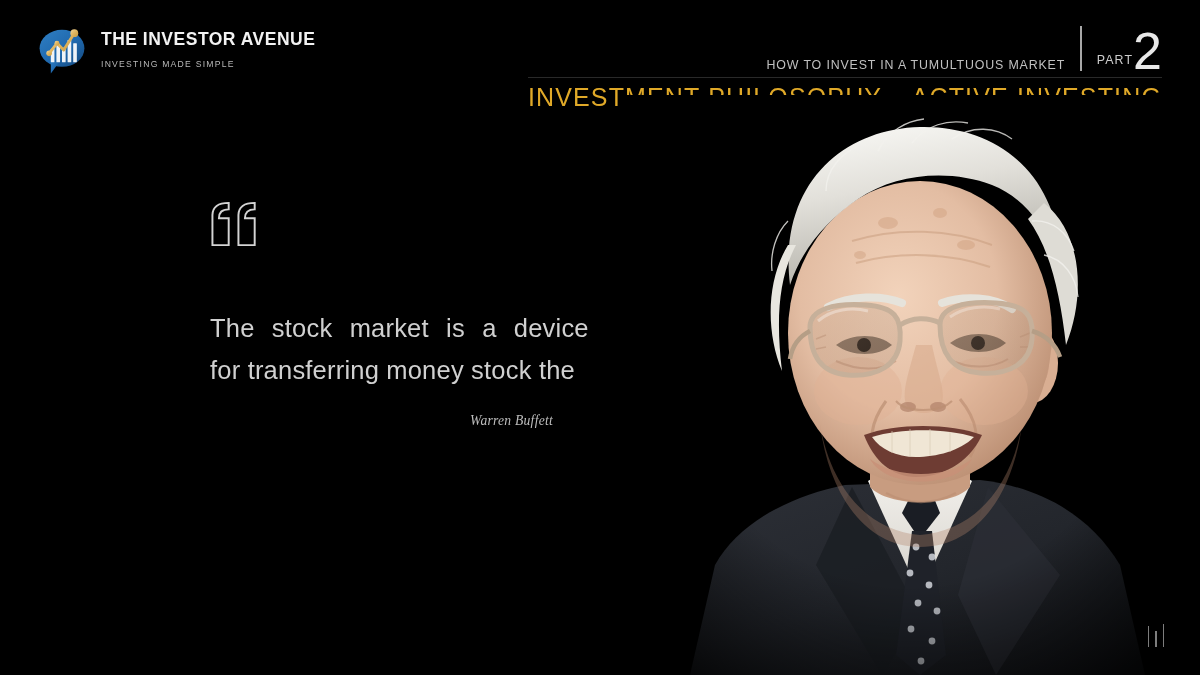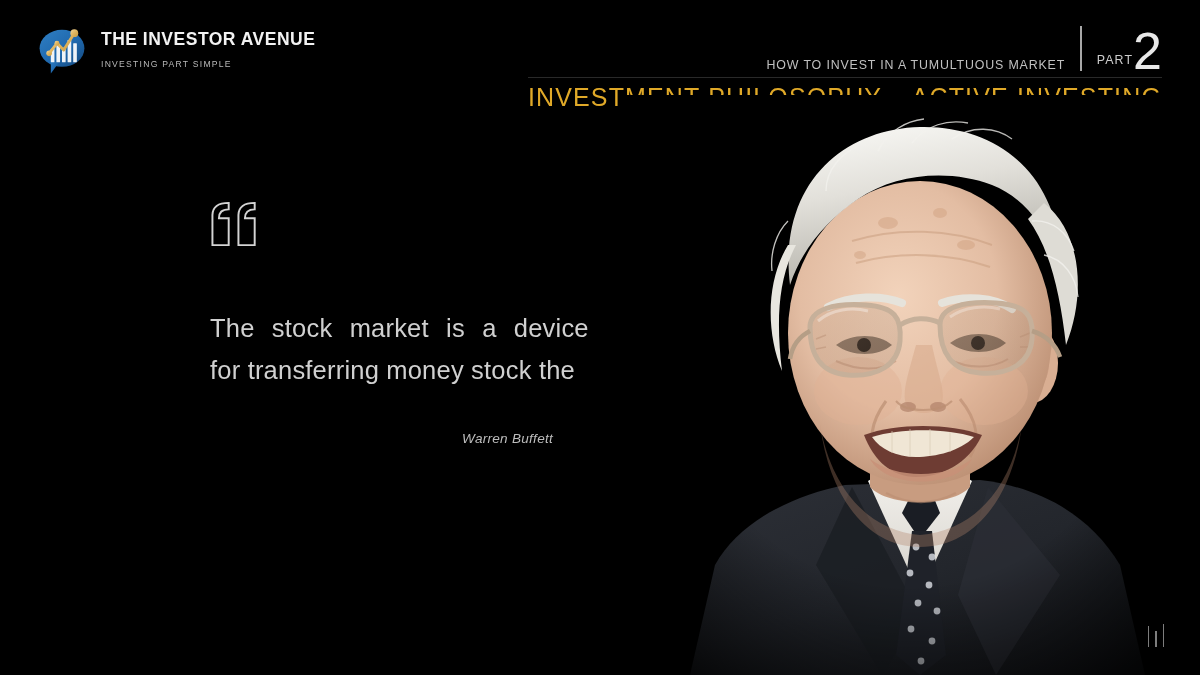--- a/index.html
+++ b/index.html
@@ -91,23 +91,23 @@
   }
   .quote-mark { display:block; width:52px; height:48px; }
   .quote-text {
     margin-top:60px;
     font-size:25.5px; font-weight:300; color:#d0d0d0;
     line-height:1.63; letter-spacing:0.2px;
   }
   .quote-line { display:block; white-space:nowrap; }
   .quote-line-1 { word-spacing:10px; }
   .attribution {
-    margin-top:40px; text-align:right;
+    margin-top:22px; text-align:right;
     font-size:13.6px; font-style:italic; color:#bdbdbd;
-    letter-spacing:0.25px; padding-right:22px;
+    letter-spacing:0.25px; padding-right:22px;font-family:Liberation Serif, serif;
   }
 
   
   .portrait-wrap {
     position:absolute;
     left:620px; top:95px;
     width:580px; height:580px;
     overflow:hidden;
   }
   .portrait-svg { display:block; width:100%; height:100%; }
@@ -153,21 +153,21 @@
         <rect x="70" y="38" width="6.5" height="34" rx="1"></rect>
       </g>
 
       <polyline points="27,56 41,38 53,50 72,20" fill="none" stroke="url(#gold)" stroke-width="5.2" stroke-linecap="round" stroke-linejoin="round"></polyline>
       <circle cx="27" cy="56" r="5" fill="url(#gold)"></circle>
       <circle cx="41" cy="38" r="4.4" fill="url(#gold)"></circle>
       <circle cx="72" cy="20" r="7" fill="url(#gold)"></circle>
     </svg>
     <div class="logo-text">
       <div class="logo-title">THE INVESTOR AVENUE</div>
-      <div class="logo-tagline">INVESTING PART SIMPLE</div>
+      <div class="logo-tagline">INVESTING MADE SIMPLE</div>
     </div>
   </div>
 
   <div class="header-block">
     <div class="header-top">
 
       <div class="header-left-stack">
         <div class="subkicker">HOW TO INVEST IN A TUMULTUOUS MARKET</div>
       </div>
 

